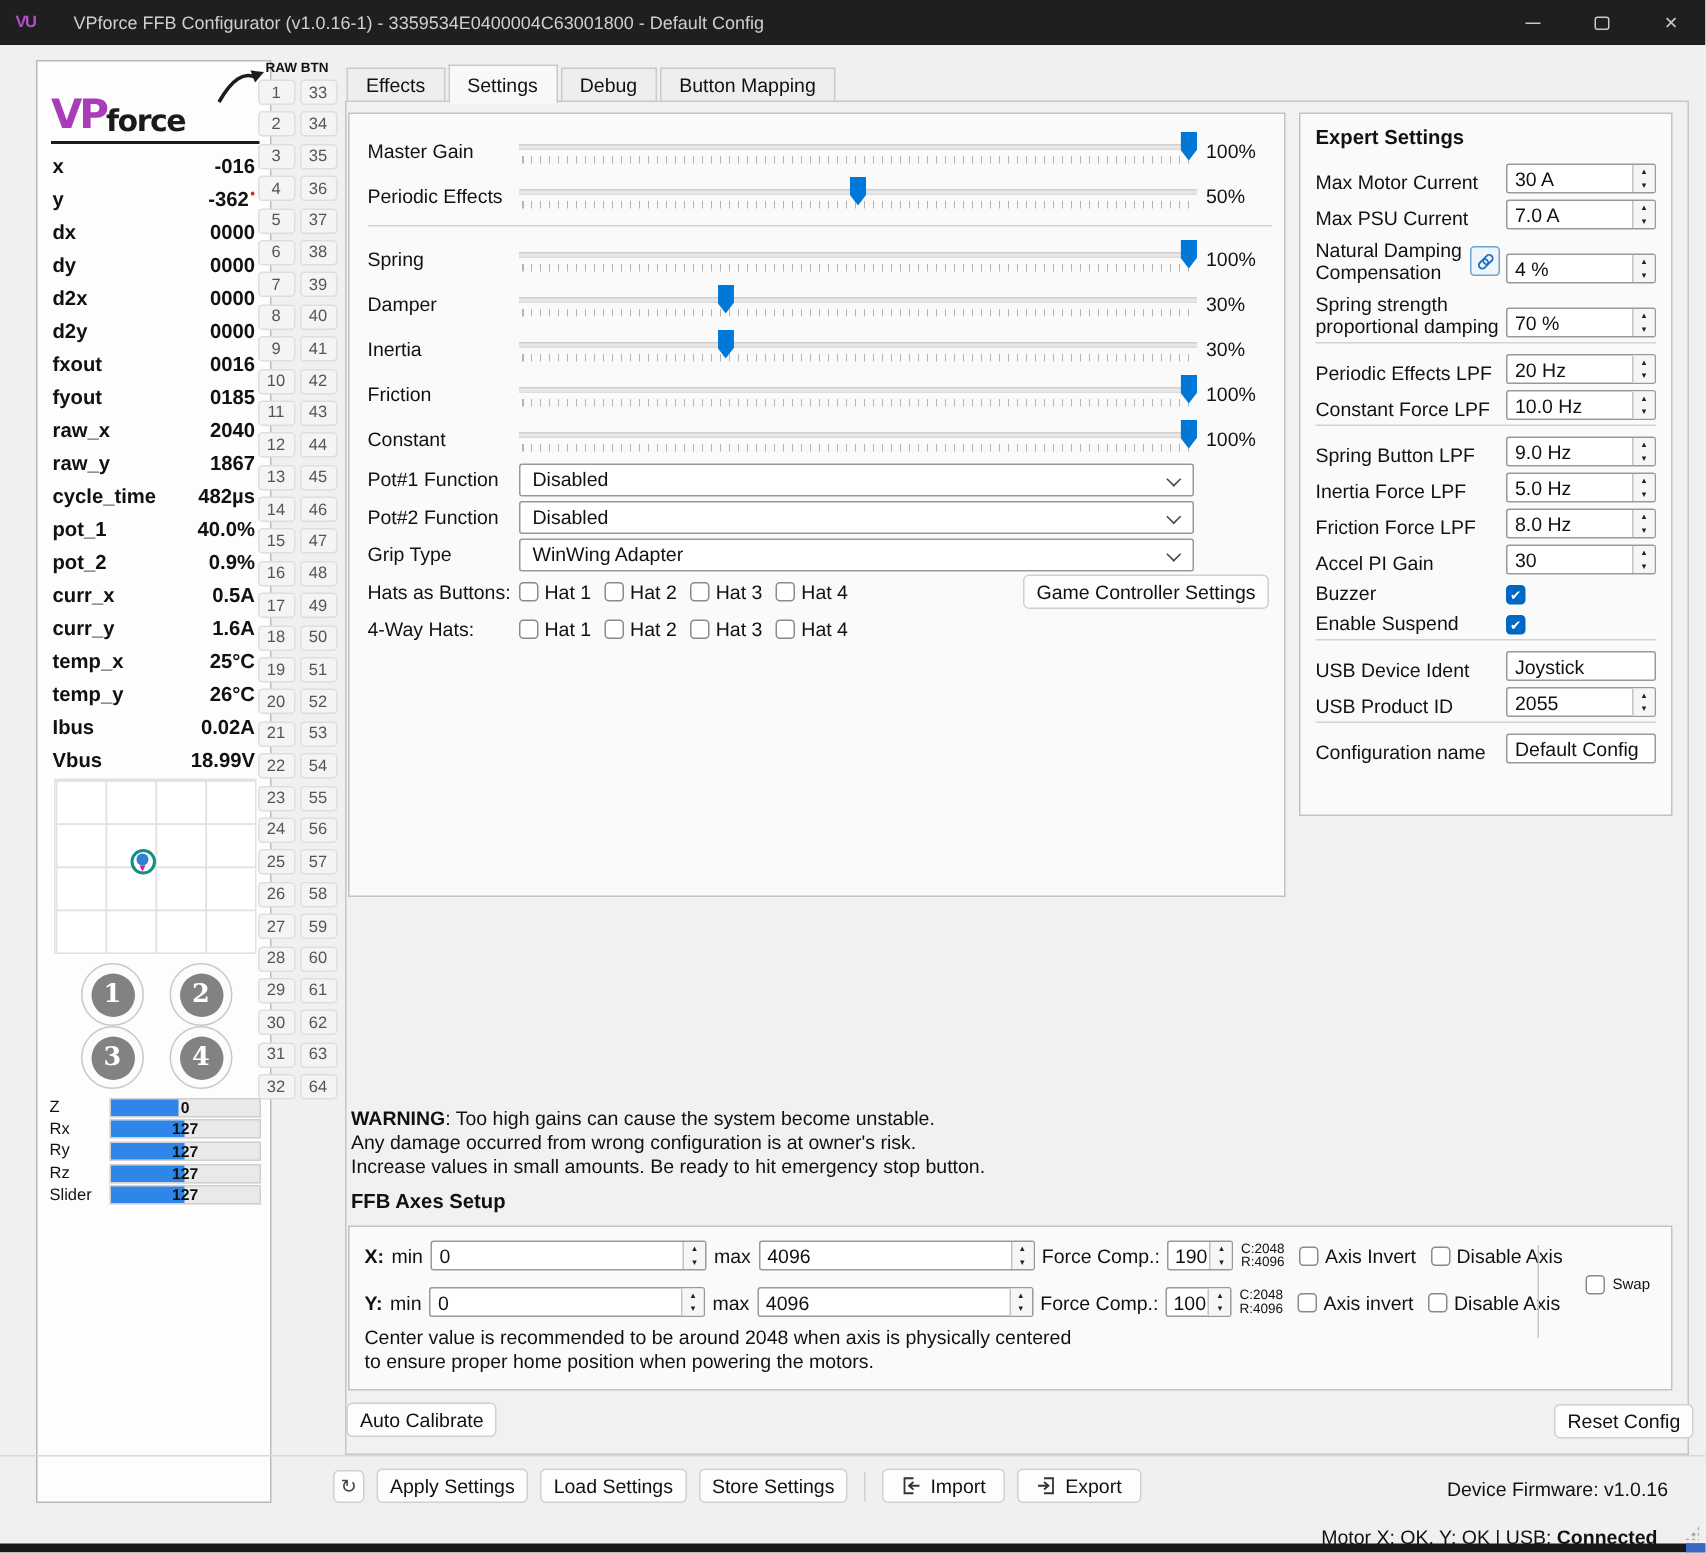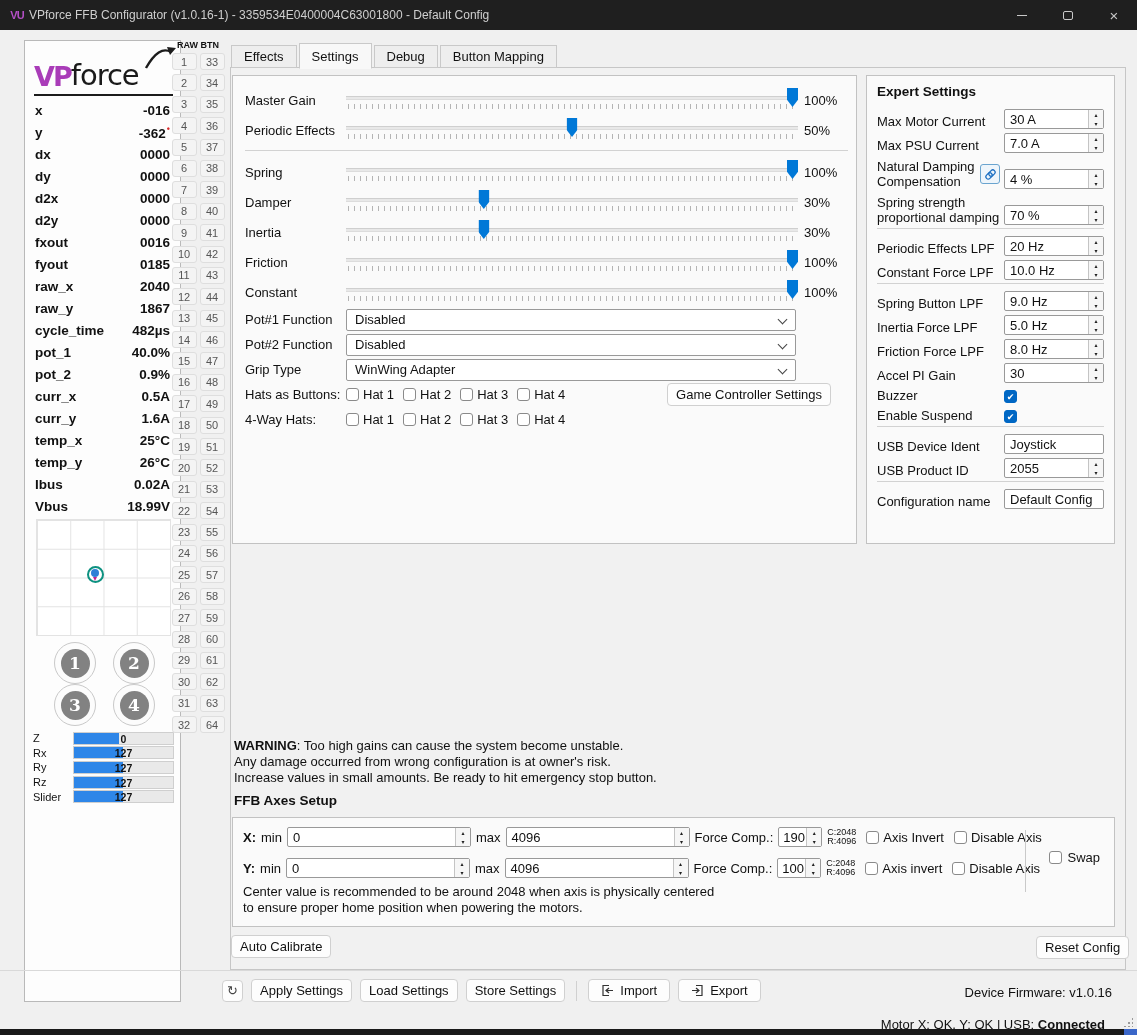--- a/index.html
+++ b/index.html
@@ -1,36 +1,36 @@
 <!DOCTYPE html>
 <html><head>
 <meta charset="utf-8">
 <style>
   * { margin:0; padding:0; box-sizing:border-box; }
   html,body { width:1137px; height:1035px; }
   body { position:relative; font-family:"Liberation Sans", sans-serif; background:#f0f0f0; overflow:hidden; color:#111; }
 
   
   .titlebar { position:absolute; top:0; left:0; right:0; height:30px; background:#1f1f1f; display:flex; align-items:center; }
-  .app-icon { width:18px; height:18px; margin:0 3px 0 8px; display:flex; align-items:center; justify-content:center;
+  .app-icon { width:18px; height:18px; margin:0 23px 0 8px; display:flex; align-items:center; justify-content:center;
               color:#b44fc6; font-weight:bold; font-size:11px; letter-spacing:-1px; }
   .title-text { color:#cfcfcf; font-size:12px; }
   .win-controls { margin-left:auto; display:flex; height:30px; }
   .win-btn { width:46px; height:30px; display:flex; align-items:center; justify-content:center; }
   .min-glyph { width:10px; height:1px; background:#c8c8c8; }
   .max-glyph { width:10px; height:9px; border:1px solid #c8c8c8; border-radius:2px; }
   .close-glyph { color:#c8c8c8; font-size:15px; line-height:15px; }
 
   .app { position:absolute; top:30px; left:0; right:0; bottom:0; background:#f0f0f0; }
 
   
   .sidebar { position:absolute; left:24px; top:10px; width:157px; height:962px; background:#fdfdfd; border:1px solid #b9b9b9; }
   .logo { position:absolute; top:8px; left:9px; width:139px; height:47px; border-bottom:2px solid #1c1c1c; display:flex; align-items:flex-end; padding-bottom:2px; }
   .logo-vp { color:#a93cb8; font-weight:800; font-size:27px; letter-spacing:-2px; font-family:"DejaVu Sans", sans-serif; }
-  .logo-force { color:#1a1a1a; font-weight:400; font-size:29px; letter-spacing:-1px; font-family:"DejaVu Sans", sans-serif; }
+  .logo-force { color:#1a1a1a; font-weight:700; font-size:20px; letter-spacing:-1px; font-family:"DejaVu Sans", sans-serif; }
   .logo-swoosh { position:absolute; right:-4px; top:-6px; }
 
   .telemetry { position:absolute; top:58px; left:10px; right:10px; }
   .t-row { display:flex; justify-content:space-between; align-items:center; height:22px; font-size:13.5px; font-weight:600; }
   .t-dot { color:#d92b2b; font-size:9px; vertical-align:super; margin-left:1px; }
 
   .grid { position:absolute; top:478px; left:11px; width:135px; height:117px; background:#fff; border:1px solid #e3e3e3;
           background-image:linear-gradient(#e3e3e3 1px, transparent 1px), linear-gradient(90deg,#e3e3e3 1px, transparent 1px);
           background-size:25% 25%; }
   .marker { position:absolute; width:17px; height:17px; border:2px solid #0d9180; border-radius:50%; background:#fff; }
@@ -60,21 +60,21 @@
               font-size:11px; color:#555; display:flex; align-items:center; justify-content:center; }
 
   
   .pane { position:absolute; left:230px; top:37px; width:896px; height:903px; border:1px solid #c6c6c6; background:#f1f1f1; }
   .tabs { position:absolute; left:231px; top:13px; display:flex; z-index:2; }
   .tab { padding:0 12px; font-size:13px; background:#eeeeee; border:1px solid #c9c9c9; margin-right:2px;
          display:flex; align-items:center; height:23px; margin-top:2px; }
   .tab.active { background:#f8f8f8; height:26px; margin-top:0; border-bottom:1px solid #f8f8f8; }
 
   .box { position:absolute; border:1px solid #c2c2c2; background:#fafafa; }
-  .settings-box { left:232px; top:45px; width:625px; height:469px; }
+  .settings-box { left:232px; top:45px; width:625px; height:523px; }
   .expert-box { left:866px; top:45px; width:249px; height:469px; }
 
   
   .s-rows { padding:9px 8px 0 12px; }
   .slider-row { display:flex; align-items:center; height:30px; }
   .s-label { width:101px; font-size:13px; }
   .slider { position:relative; flex:1; height:26px; margin-right:6px; }
   .track { position:absolute; top:9px; left:0; right:0; height:4px; background:#e8e8e8; border-top:1px solid #cfcfcf; border-bottom:1px solid #dcdcdc; }
   .ticks { position:absolute; top:17px; left:2px; right:2px; height:5px;
            background:repeating-linear-gradient(90deg,#b4b4b4 0 1px, transparent 1px 6px); }
@@ -91,21 +91,21 @@
   .chev { position:absolute; right:9px; top:6px; width:7px; height:7px; border-right:1.4px solid #444; border-bottom:1.4px solid #444;
           transform:rotate(45deg); }
   .hat-row { display:flex; align-items:center; height:25px; font-size:13px; }
   .hat-label { width:101px; }
   .hat-cb { display:flex; align-items:center; gap:4px; margin-right:9px; }
   .cb { width:13px; height:13px; border:1px solid #8a8a8a; border-radius:3px; background:#fff; flex:none;
         display:flex; align-items:center; justify-content:center; }
   .cb.checked { background:#0067c4; border-color:#0067c4; color:#fff; font-size:9px; }
   .btn { background:#fdfdfd; border:1px solid #d0d0d0; border-radius:4px; padding:3px 8px; font-size:13px; color:#111;
          font-family:"Liberation Sans", sans-serif; }
-  .gcs { margin-left:auto; margin-right:17px; }
+  .gcs { margin-left:auto; margin-right:2px; }
 
   
   .expert-title { font-weight:700; font-size:13.5px; padding:8px 0 6px 10px; }
   .e-rows { padding:0 10px; }
   .e-row { display:flex; align-items:flex-end; height:24px; }
   .e-row.tall { height:34px; margin:2px 0; }
   .e-row.short { height:20px; }
   .e-label { flex:1; font-size:13px; line-height:15px; display:flex; align-items:center; gap:4px; padding-right:4px; }
   .e-sep { border-top:1px solid #d2d2d2; margin:3px 0; }
   .spin { display:flex; width:100px; height:20px; border:1px solid #999; border-radius:2px; background:#fff; flex:none; }
@@ -122,21 +122,21 @@
   .warning { position:absolute; left:234px; top:708px; font-size:13px; line-height:16px; }
   .ffb-title { position:absolute; left:234px; top:763px; font-weight:700; font-size:13.5px; }
   .axes-box { left:232px; top:787px; width:883px; height:110px; }
   .ax-row { display:flex; align-items:center; height:24px; margin:7px 0 4px 10px; font-size:13px; gap:5px; }
   .ax-name { font-weight:700; }
   .ax-spin { width:184px; }
   .fc-spin { width:44px; }
   .fc-spin .spin-val { padding-left:4px; }
   .cr { font-size:9px; line-height:9.5px; }
   .ax-cb { display:flex; align-items:center; gap:4px; margin-left:5px; }
-  .swap-wrap { position:absolute; right:14px; top:32px; display:flex; align-items:center; gap:5px; font-size:13px; }
+  .swap-wrap { position:absolute; right:14px; top:32px; display:flex; align-items:center; gap:5px; font-size:10px; }
   .swap-div { position:absolute; right:88px; top:12px; height:62px; border-left:1px solid #c9c9c9; }
   .ax-note { margin:2px 0 0 10px; font-size:13px; line-height:16px; }
 
   .autocal { position:absolute; left:231px; top:905px; }
   .resetcfg { position:absolute; left:1036px; top:906px; }
 
   
   .hsep { position:absolute; left:0; right:0; top:940px; border-top:1px solid #d9d9d9; }
   .toolbar { position:absolute; left:222px; top:949px; display:flex; align-items:center; gap:8px; }
   .refresh-btn { width:21px; height:22px; padding:0; display:flex; align-items:center; justify-content:center; font-size:13px; color:#444; }

